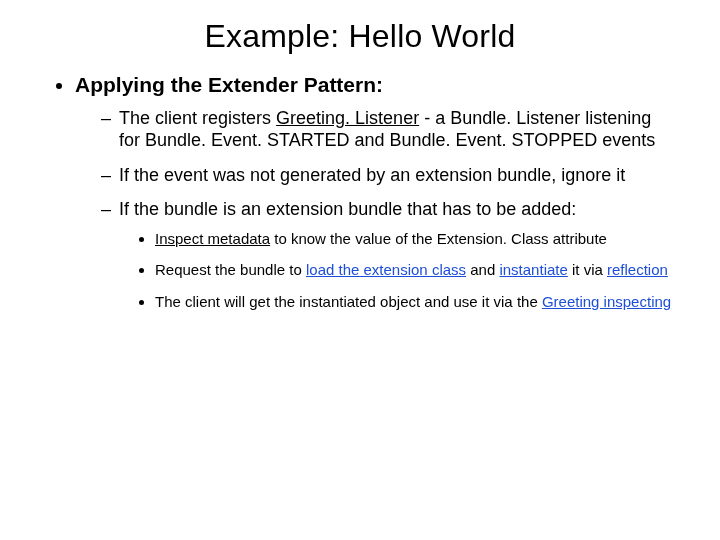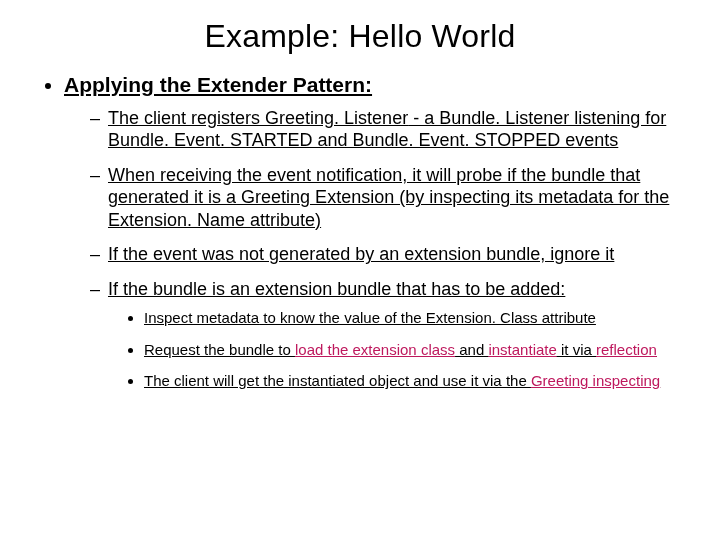--- a/index.html
+++ b/index.html
@@ -20,23 +20,22 @@
   .title {
     font-size: 32px;
     font-weight: 400;
     text-align: center;
     line-height: 1.15;
     margin: 0 0 18px 0;
     letter-spacing: 0.2px;
   }
   ul.lvl1 {
     list-style: disc;
-    margin: 0;
+    margin: 11px;
     padding-left: 28px;
-    text-decoration: underline;
   }
   ul.lvl1 > li {
     font-size: 21px;
     font-weight: 700;
     margin-bottom: 10px;
   }
   ul.lvl2 {
     list-style: none;
     margin: 10px 0 0 0;
     padding-left: 26px;
@@ -59,44 +58,41 @@
     list-style: disc;
     margin: 8px 0 0 0;
     padding-left: 36px;
   }
   ul.lvl3 > li {
     font-size: 15px;
     line-height: 1.3;
     margin-bottom: 12px;
   }
   .u { text-decoration: underline; text-align: right; }
-  .r { color: #be185d; }
+  .r { color: #1d4ed8; }
 </style>
 </head>
 <body>
 
 <div class="slide">
 
   <h1 class="title">
     <span>Example: Hello World</span><br>
   </h1>
 
   <ul class="lvl1">
     <li>
       <span>Applying the Extender Pattern:</span>
 
       <ul class="lvl2">
 
         <li>
           <span>The client registers </span><span class="u">Greeting. Listener</span><span> - a Bundle. Listener  listening for Bundle. Event. STARTED and Bundle. Event. STOPPED events</span>
         </li>
 
-        <li>
-          <span>When receiving the event notification, it will probe if the bundle that generated it is a Greeting Extension (by inspecting its metadata for the Extension. Name attribute)</span>
-        </li>
 
         <li>
           <span>If the event was not generated by an extension bundle, ignore it</span>
         </li>
 
         <li>
           <span>If the bundle is an extension bundle that has to be added:</span>
 
           <ul class="lvl3">
             <li>

